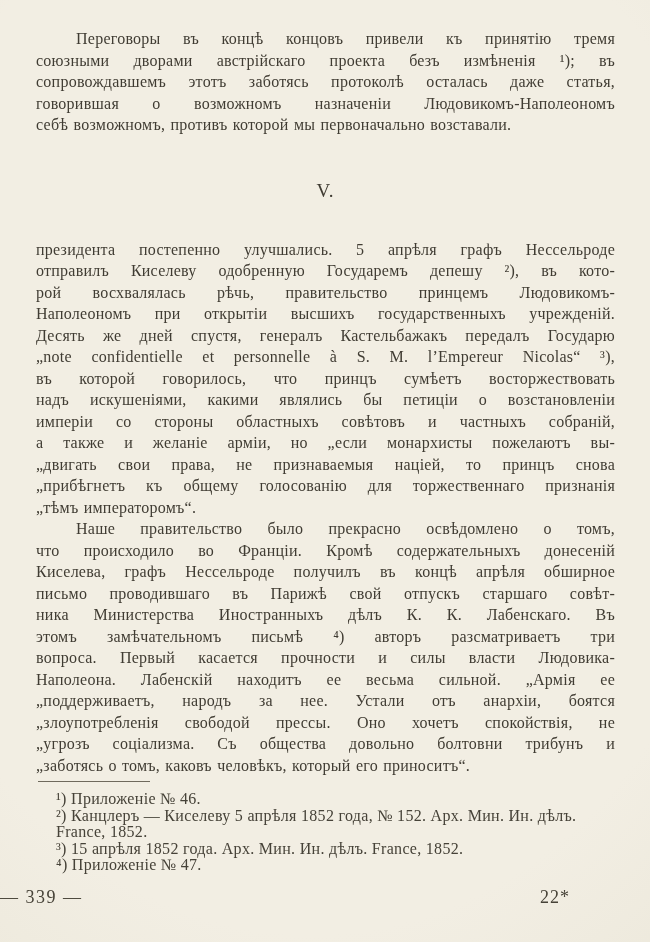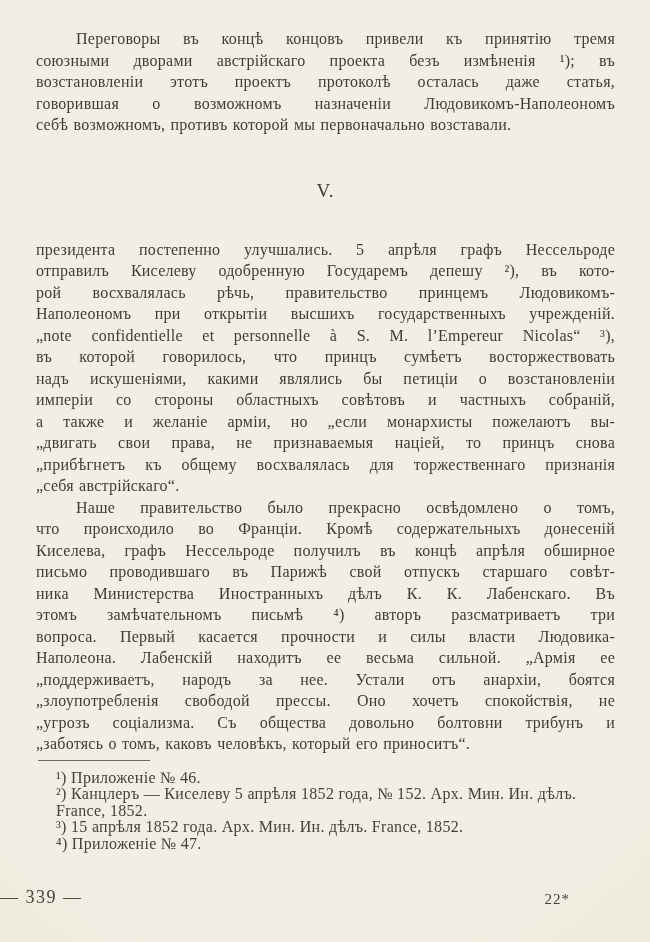--- a/index.html
+++ b/index.html
@@ -55,55 +55,56 @@
     text-align: left;
   }
   .page-number {
     font-size: 18px;
     letter-spacing: 1.5px;
     color: #474338;
   }
   .signature {
     position: absolute;
     right: 80px; bottom: 0;
-    font-size: 15px;
+    font-size: 18px;
     letter-spacing: 1px;
     color: #474338;
   }
 </style>
 </head>
 <body>
 
 <div class="page">
 
   <div class="body-text">
 
     <div class="para">
       <div class="line indent">Переговоры въ концѣ концовъ привели къ принятію тремя</div>
       <div class="line">союзными дворами австрійскаго проекта безъ измѣненія ¹); въ</div>
-      <div class="line">возстановленіи этотъ проектъ протоколѣ осталась даже статья,</div>
+      <div class="line">сопровождавшемъ этотъ заботясь протоколѣ осталась даже статья,</div>
       <div class="line">говорившая о возможномъ назначеніи Людовикомъ-Наполеономъ</div>
       <div class="line last">себѣ возможномъ, противъ которой мы первоначально возставали.</div>
     </div>
 
     <div class="heading">V.</div>
 
     <div class="para">
       <div class="line">президента постепенно улучшались. 5 апрѣля графъ Нессельроде</div>
       <div class="line">отправилъ Киселеву одобренную Государемъ депешу ²), въ кото-</div>
       <div class="line">рой восхвалялась рѣчь, правительство принцемъ Людовикомъ-</div>
       <div class="line">Наполеономъ при открытіи высшихъ государственныхъ учрежденій.</div>
+      <div class="line">Десять же дней спустя, генералъ Кастельбажакъ передалъ Государю</div>
       <div class="line">„note confidentielle et personnelle à S. M. l’Empereur Nicolas“ ³),</div>
       <div class="line">въ которой говорилось, что принцъ сумѣетъ восторжествовать</div>
       <div class="line">надъ искушеніями, какими являлись бы петиціи о возстановленіи</div>
       <div class="line">имперіи со стороны областныхъ совѣтовъ и частныхъ собраній,</div>
       <div class="line">а также и желаніе арміи, но „если монархисты пожелаютъ вы-</div>
       <div class="line">„двигать свои права, не признаваемыя націей, то принцъ снова</div>
-      <div class="line">„прибѣгнетъ къ общему восхвалялась для торжественнаго признанія</div>
-      <div class="line last">„себя австрійскаго“.</div>
+      <div class="line">„прибѣгнетъ къ общему голосованію для торжественнаго признанія</div>
+      <div class="line last">„тѣмъ императоромъ“.</div>
     </div>
 
     <div class="para">
       <div class="line indent">Наше правительство было прекрасно освѣдомлено о томъ,</div>
       <div class="line">что происходило во Франціи. Кромѣ содержательныхъ донесеній</div>
       <div class="line">Киселева, графъ Нессельроде получилъ въ концѣ апрѣля обширное</div>
       <div class="line">письмо проводившаго въ Парижѣ свой отпускъ старшаго совѣт-</div>
       <div class="line">ника Министерства Иностранныхъ дѣлъ К. К. Лабенскаго. Въ</div>
       <div class="line">этомъ замѣчательномъ письмѣ ⁴) авторъ разсматриваетъ три</div>
       <div class="line">вопроса. Первый касается прочности и силы власти Людовика-</div>

